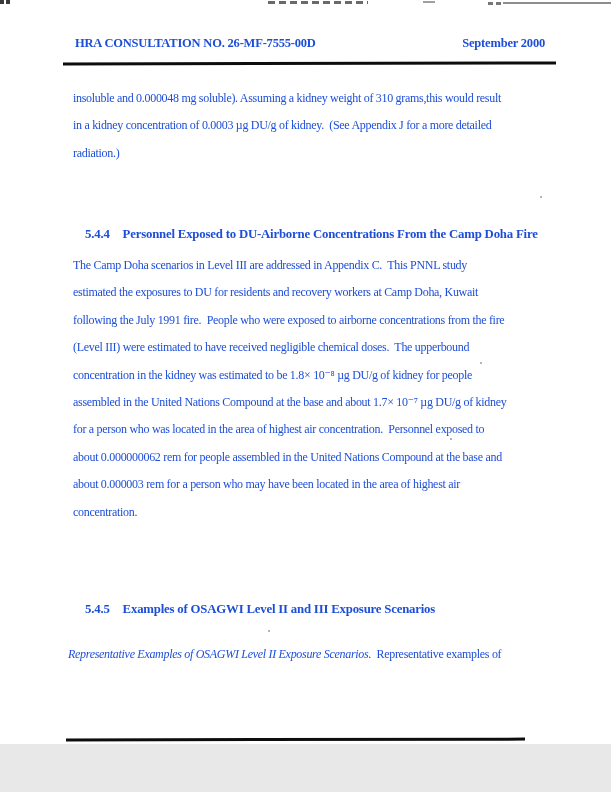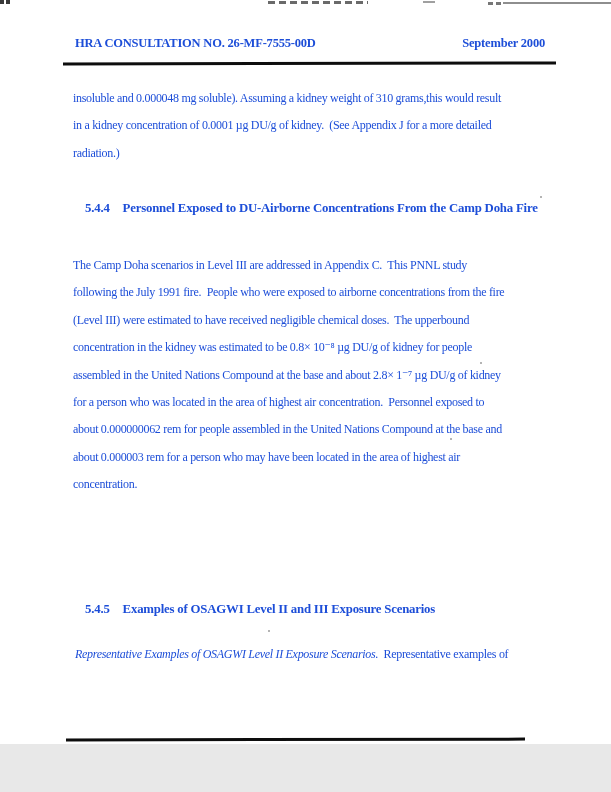--- a/index.html
+++ b/index.html
@@ -42,24 +42,24 @@
 
   .para { position: absolute; left: 73px; font-size: 12px; letter-spacing: -0.3px; }
   .para .line { height: 27.4px; line-height: 27.4px; white-space: pre; }
   .heading {
     position: absolute; left: 73px;
     font-weight: bold; font-size: 12.8px; letter-spacing: -0.2px;
     white-space: pre;
   }
   .heading .hnum { margin-right: 13px; }
   #para-1 { top: 85px; }
-  #heading-544 { top: 186px; }
+  #heading-544 { top: 212px; }
   #para-2 { top: 252px; }
   #heading-545 { top: 587px; }
-  #para-3 { top: 641px; left: 68px; margin-left: 7px; }
+  #para-3 { top: 641px; left: 68px; }
   .ital { font-style: italic; }
 
   .pagenum {
     position: absolute; left: 72px; top: 742px; width: 459px;
     text-align: center; font-size: 14px;
   }
 </style>
 </head>
 <body>
 
@@ -76,34 +76,35 @@
   <div class="speck s4"></div>
 
   <div class="hdr">
     <span>HRA CONSULTATION NO. 26-MF-7555-00D</span>
     <span>September 2000</span>
   </div>
   <div class="rule rule-top"></div>
 
   <div class="para" id="para-1">
     <div class="line">insoluble and 0.000048 mg soluble). Assuming a kidney weight of 310 grams,this would result</div>
-    <div class="line">in a kidney concentration of 0.0001 µg DU/g of kidney.  (See Appendix J for a more detailed</div>
+    <div class="line">in a kidney concentration of 0.0003 µg DU/g of kidney.  (See Appendix J for a more detailed</div>
     <div class="line">radiation.)</div>
   </div>
 
   <div class="heading" id="heading-544">
     <span class="hnum">5.4.4</span><span>Personnel Exposed to DU-Airborne Concentrations From the Camp Doha Fire</span>
   </div>
 
   <div class="para" id="para-2">
     <div class="line">The Camp Doha scenarios in Level III are addressed in Appendix C.  This PNNL study</div>
+    <div class="line">estimated the exposures to DU for residents and recovery workers at Camp Doha, Kuwait</div>
     <div class="line">following the July 1991 fire.  People who were exposed to airborne concentrations from the fire</div>
     <div class="line">(Level III) were estimated to have received negligible chemical doses.  The upperbound</div>
-    <div class="line">concentration in the kidney was estimated to be 0.8× 10⁻⁸ µg DU/g of kidney for people</div>
-    <div class="line">assembled in the United Nations Compound at the base and about 2.8× 1⁻⁷ µg DU/g of kidney</div>
+    <div class="line">concentration in the kidney was estimated to be 1.8× 10⁻⁸ µg DU/g of kidney for people</div>
+    <div class="line">assembled in the United Nations Compound at the base and about 1.7× 10⁻⁷ µg DU/g of kidney</div>
     <div class="line">for a person who was located in the area of highest air concentration.  Personnel exposed to</div>
     <div class="line">about 0.000000062 rem for people assembled in the United Nations Compound at the base and</div>
     <div class="line">about 0.000003 rem for a person who may have been located in the area of highest air</div>
     <div class="line">concentration.</div>
   </div>
 
   <div class="heading" id="heading-545">
     <span class="hnum">5.4.5</span><span>Examples of OSAGWI Level II and III Exposure Scenarios</span>
   </div>
 

